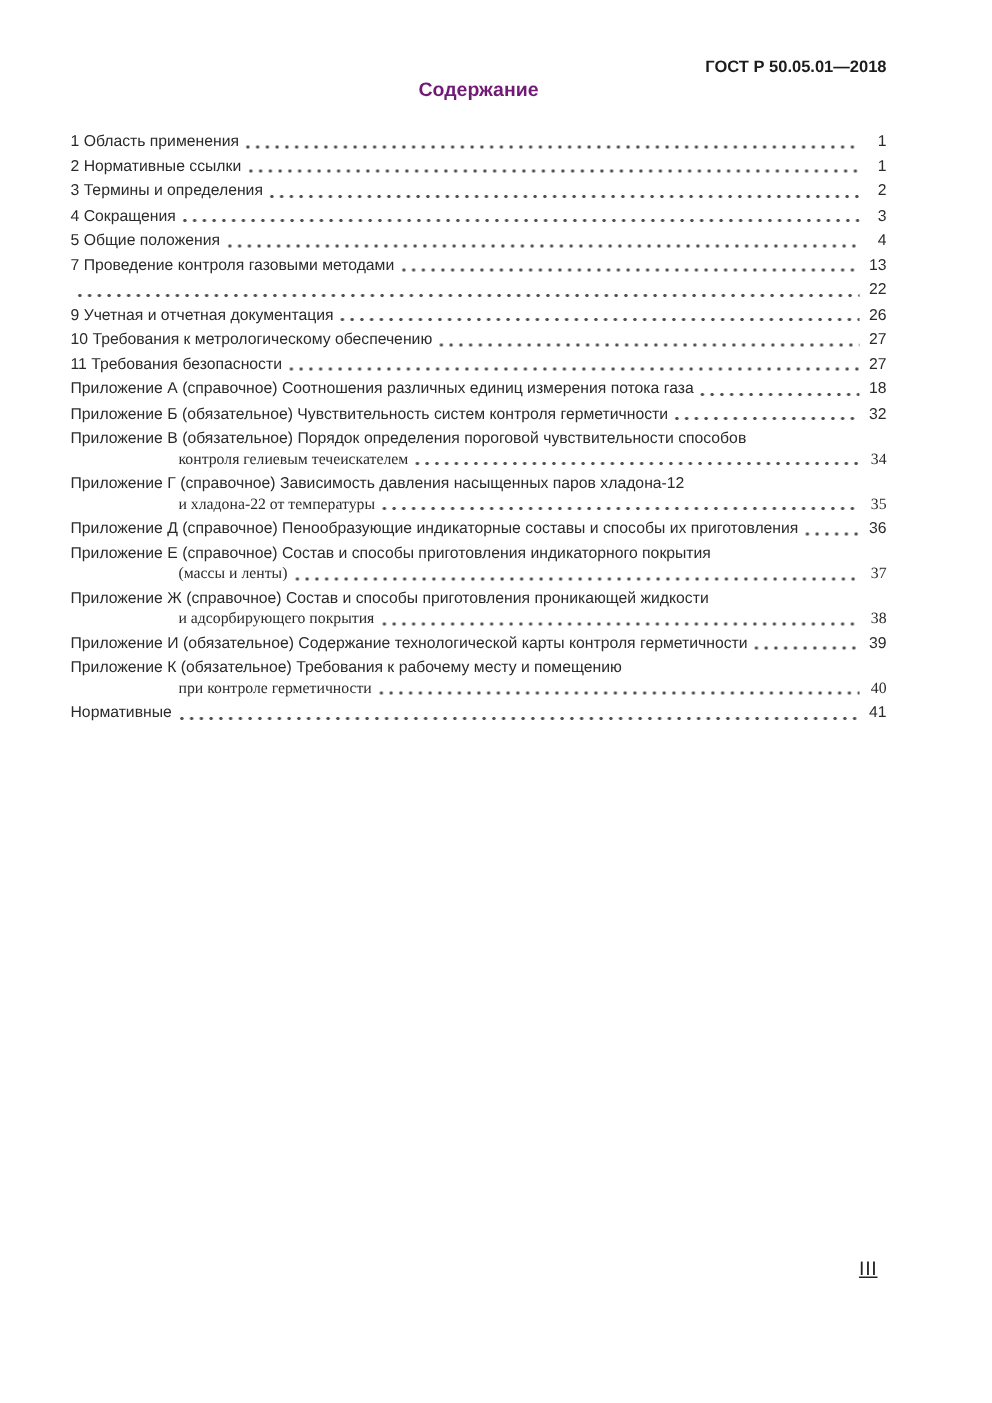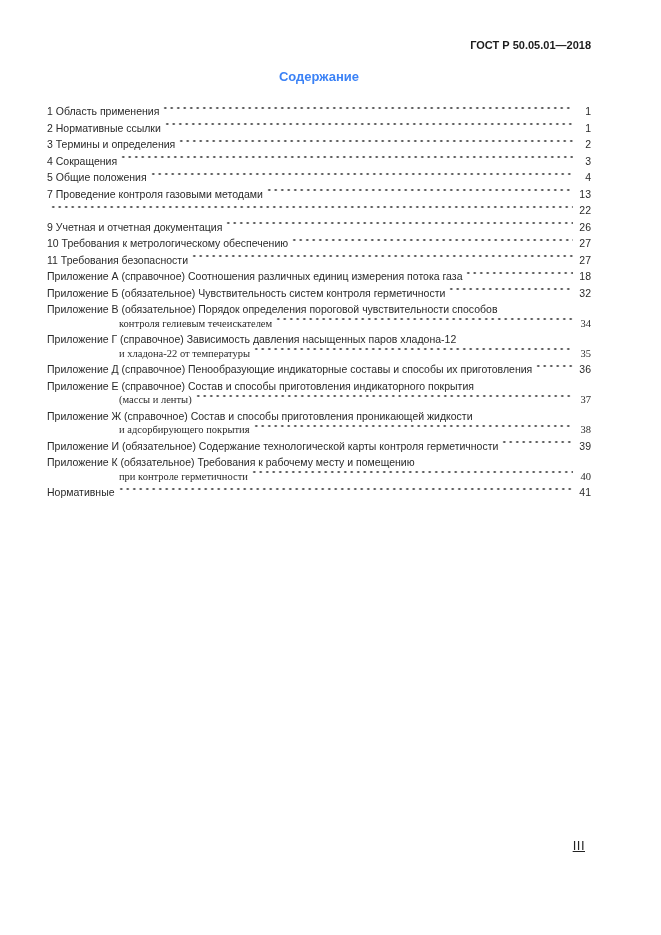--- a/index.html
+++ b/index.html
@@ -19,31 +19,30 @@
     text-align: right;
     font-weight: bold;
     font-size: 11px;
     color: #1c1c1c;
     line-height: 13px;
   }
   .title {
     text-align: center;
     font-weight: bold;
     font-size: 13px;
-    color: #3b82f6;
-    margin-top: 17px;
+    color: #701a75;
     line-height: 15px;
   }
   .toc {
     margin-top: 21px;
     font-size: 10.5px;
     line-height: 13.5px;
   }
   .entry { margin-bottom: 3px; }
-  .line { display: flex; align-items: center; }
+  .line { display: flex; }
   .line.indent { padding-left: 72px; font-family: Liberation Serif, serif; }
   .txt { white-space: nowrap; }
   .dots {
     flex: 1 1 auto;
     min-width: 8px;
     position: relative;
   }
   .dots::after {
     content: "";
     position: absolute;

